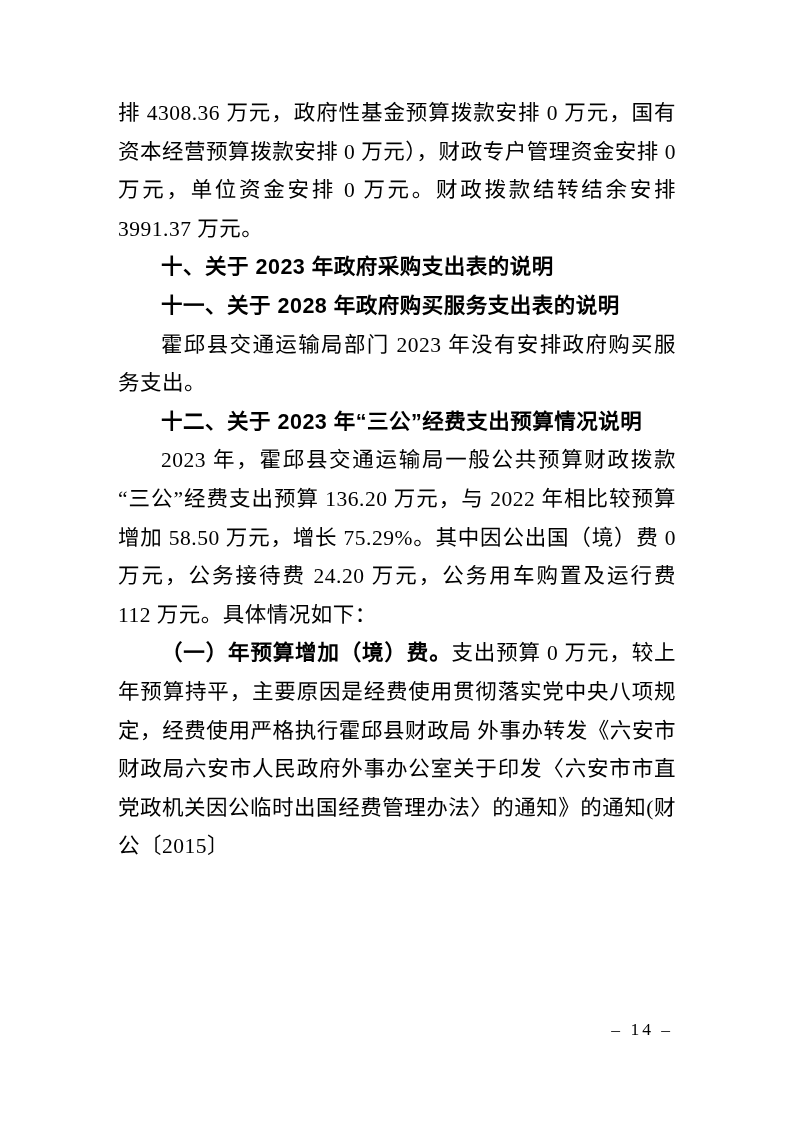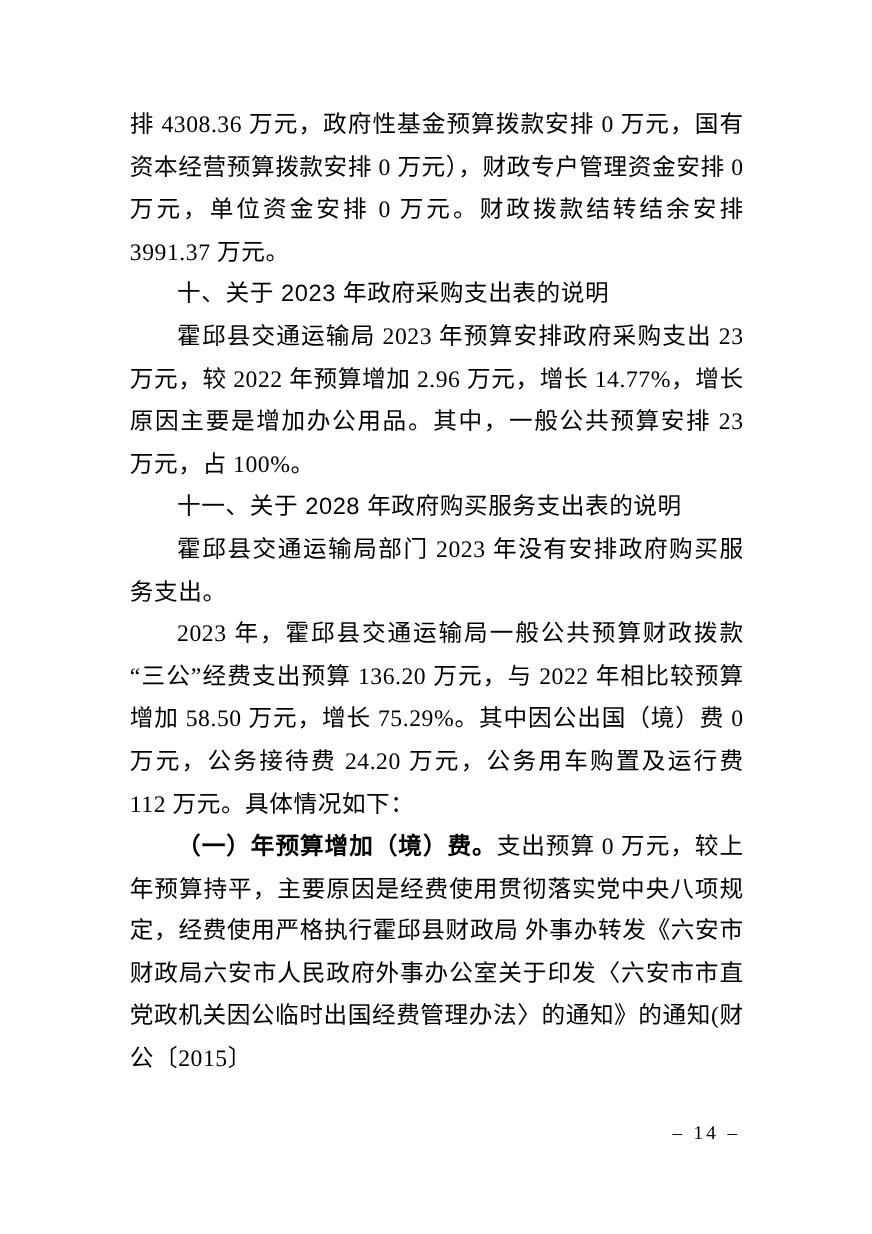--- a/index.html
+++ b/index.html
@@ -33,21 +33,21 @@
   }
   .content p.continuation {
     text-indent: 0;
   }
   .content h3 {
     margin: 0;
     padding: 0;
     text-indent: 2em;
     font-size: 21.5px;
     line-height: 38.6px;
-    font-weight: 400;
+    font-weight: 700;
     font-family: "Liberation Sans", "DejaVu Sans", sans-serif;
     text-align: left;
     letter-spacing: 0.5px;
   }
   .lead-bold {
     font-weight: 700;
     font-family: "Liberation Sans", "DejaVu Sans", sans-serif;
   }
   .page-number {
     position: absolute;
@@ -63,26 +63,26 @@
 </head>
 <body>
 
 <div class="page">
   <div class="content">
 
     <p class="continuation">排 4308.36 万元，政府性基金预算拨款安排 0 万元，国有资本经营预算拨款安排 0 万元），财政专户管理资金安排 0 万元，单位资金安排 0 万元。财政拨款结转结余安排 3991.37 万元。</p>
 
     <h3>十、关于 2023 年政府采购支出表的说明</h3>
 
-    <p>霍邱县交通运输局 2023 年预算安排政府采购支出 23 万元，较 2022 年预算增加 2.96 万元，增长 14.77%，增长原因主要是增加办公用品。其中，一般公共预算安排 23 万元，占 100%。</p>
 
     <h3>十一、关于 2028 年政府购买服务支出表的说明</h3>
 
     <p>霍邱县交通运输局部门 2023 年没有安排政府购买服务支出。</p>
 
+    <h3>十二、关于 2023 年“三公”经费支出预算情况说明</h3>
 
     <p>2023 年，霍邱县交通运输局一般公共预算财政拨款“三公”经费支出预算 136.20 万元，与 2022 年相比较预算增加 58.50 万元，增长 75.29%。其中因公出国（境）费 0 万元，公务接待费 24.20 万元，公务用车购置及运行费 112 万元。具体情况如下：</p>
 
     <p><span class="lead-bold">（一）年预算增加（境）费。</span><span>支出预算 0 万元，较上年预算持平，主要原因是经费使用贯彻落实党中央八项规定，经费使用严格执行霍邱县财政局 外事办转发《六安市财政局六安市人民政府外事办公室关于印发〈六安市市直党政机关因公临时出国经费管理办法〉的通知》的通知(财公〔2015〕</span></p>
 
   </div>
 
   <div class="page-number">– 14 –</div>
 </div>
 

